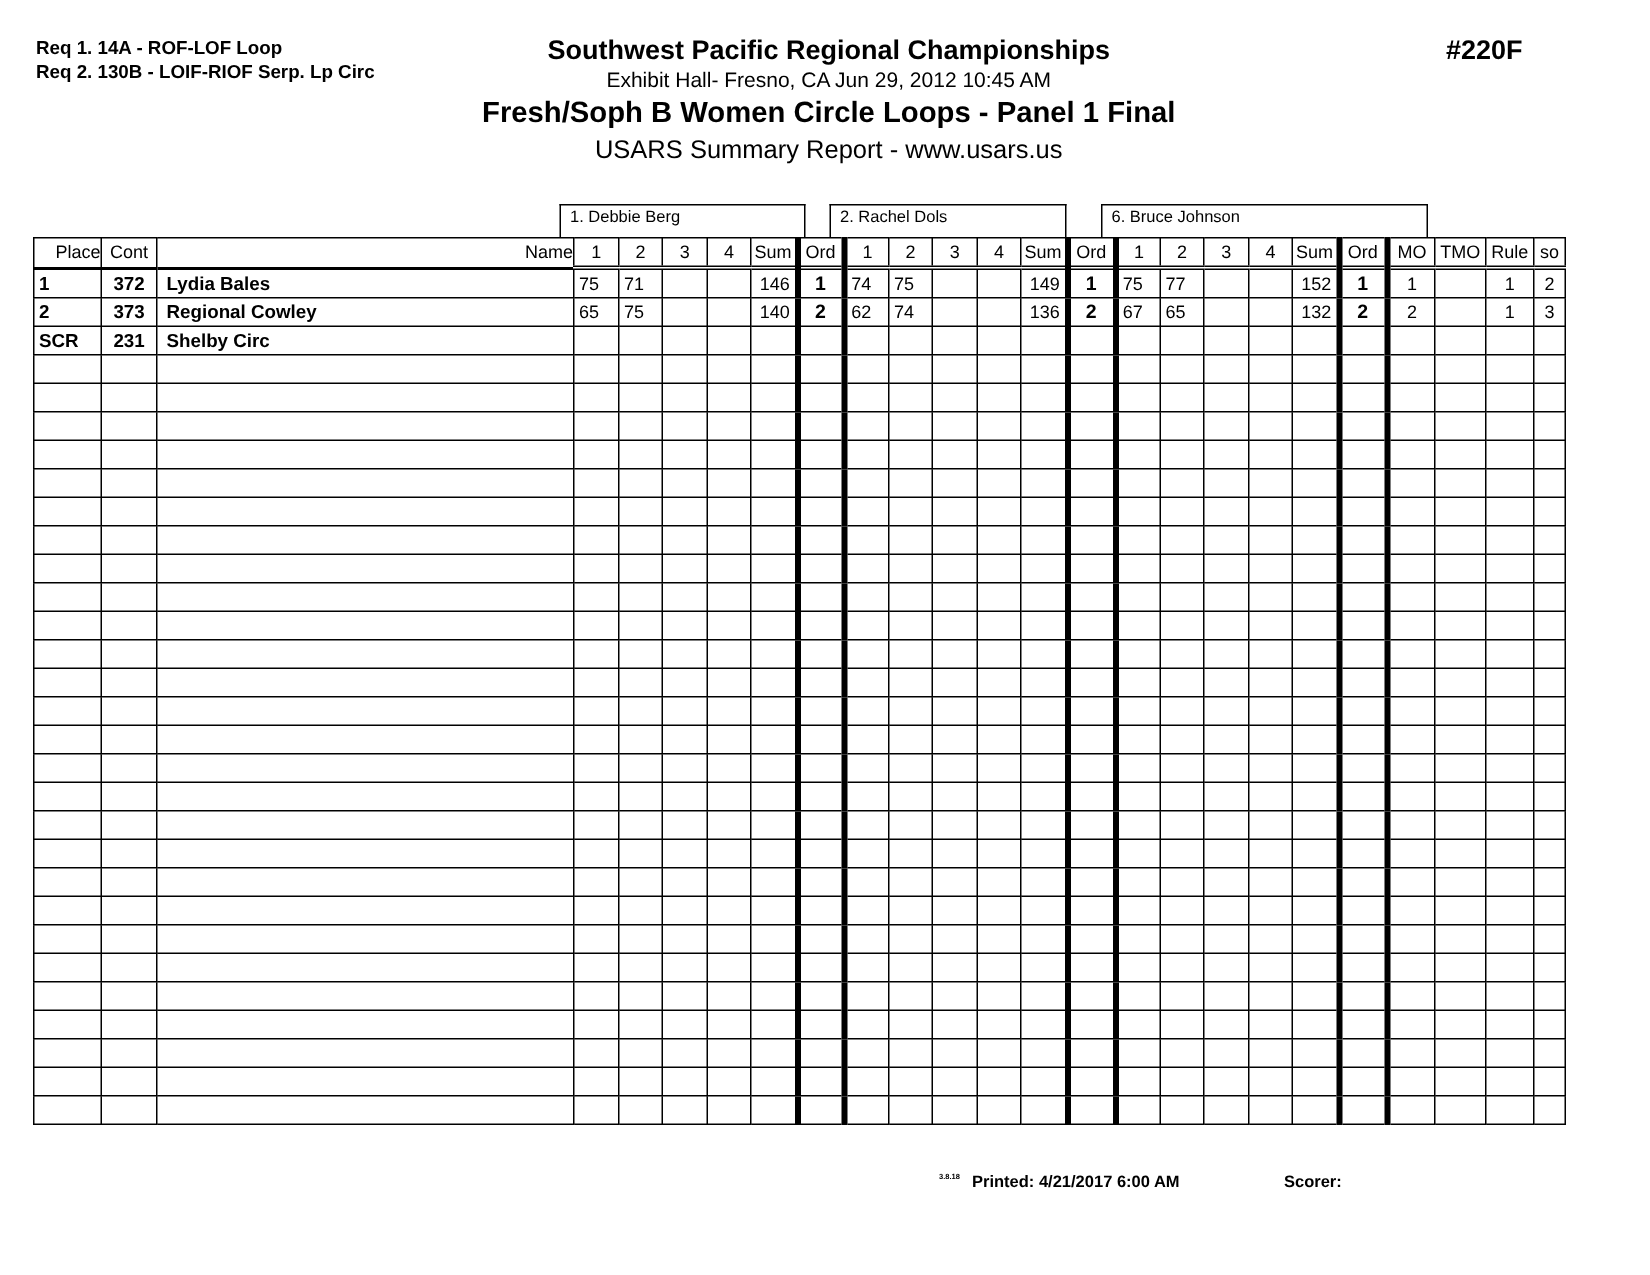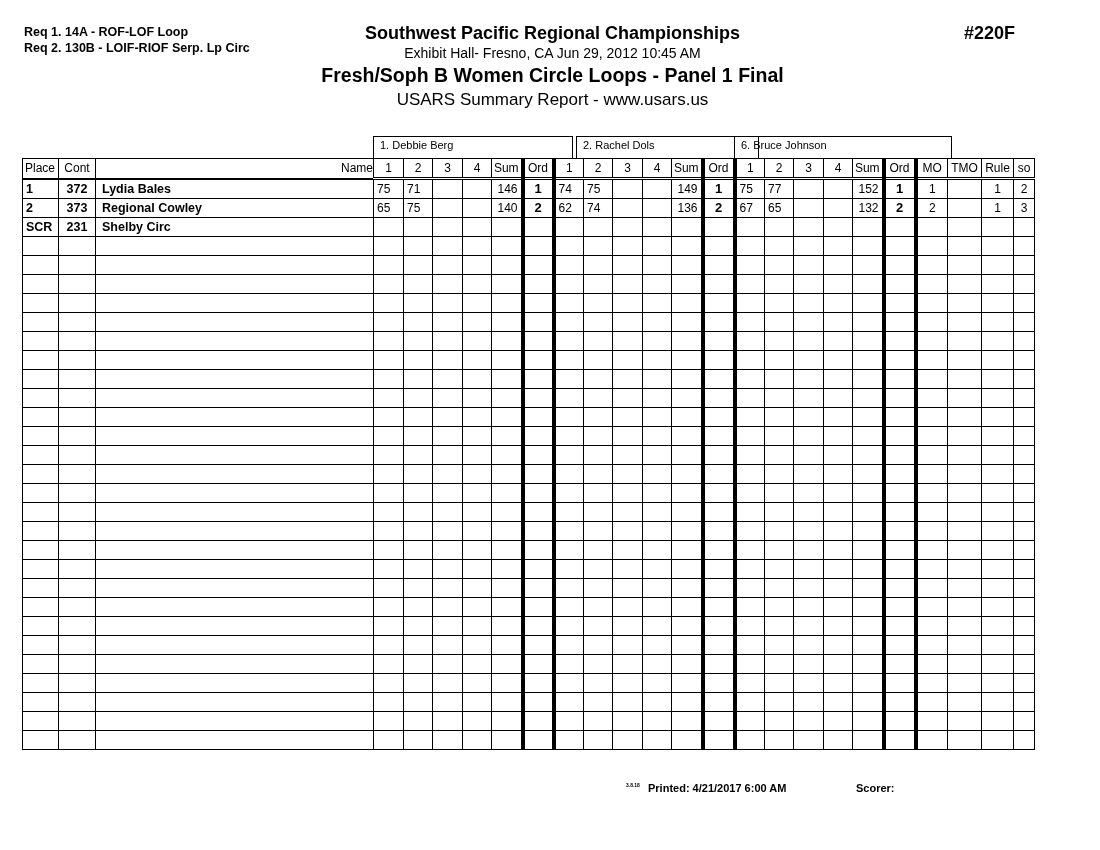--- a/index.html
+++ b/index.html
@@ -9,21 +9,21 @@
   .center { left:0; width:1105px; text-align:center; white-space:nowrap; }
   .t1 { top:23px; font-size:18px; font-weight:bold; }
   .t2 { top:45px; font-size:14px; }
   .t3 { top:64px; font-size:19.5px; font-weight:bold; }
   .t4 { top:90px; font-size:17px; }
   .event-no { left:964px; top:23px; font-size:18px; font-weight:bold; }
   .jhead { position:absolute; top:136px; height:22px; border:1px solid #000; border-bottom:none; box-sizing:border-box; font-size:11px; padding:2px 0 0 6px; white-space:nowrap; }
   table.grid { position:absolute; left:22px; top:158px; border-collapse:collapse; table-layout:fixed; font-size:12px; }
   table.grid td { border:1px solid #000; height:19px; padding:0; box-sizing:border-box; white-space:nowrap; overflow:hidden; line-height:18px; }
   table.grid tr.hdr td { text-align:center; font-size:12px; }
-  table.grid tr.hdr td.lft { text-align:left; padding-left:2px; }
+  table.grid tr.hdr td.lft { text-align:left; padding-left:14px; }
   table.grid tr.hdr td.name-h { text-align:right; padding-left:5px; }
   table.grid tr.hdr td.dbl { border-bottom:3px double #000; }
   table.grid tr.hdr td.sgl { border-bottom:2px solid #000; }
   td.thickL { border-left:4px solid #000 !important; }
   td.place { text-align:left; padding-left:3px !important; font-weight:bold; font-size:12.5px; }
   td.cont { text-align:center; font-weight:bold; font-size:12.5px; }
   td.nm { text-align:left; padding-left:6px !important; font-weight:bold; font-size:12.5px; }
   td.sc { text-align:left; padding-left:3px !important; font-size:12px; }
   td.sum { text-align:right; padding-right:3px !important; }
   td.ord { text-align:center; font-weight:bold; font-size:13px; }
@@ -36,22 +36,22 @@
 
 <div class="abs req" style="top:25px;">Req 1.  14A - ROF-LOF Loop</div>
 <div class="abs req" style="top:41px;">Req 2.  130B - LOIF-RIOF Serp. Lp Circ</div>
 
 <div class="abs center t1">Southwest Pacific Regional Championships</div>
 <div class="abs center t2">Exhibit Hall-  Fresno, CA  Jun 29, 2012  10:45 AM</div>
 <div class="abs center t3">Fresh/Soph B Women Circle Loops - Panel 1 Final</div>
 <div class="abs center t4">USARS Summary Report - www.usars.us</div>
 <div class="abs event-no">#220F</div>
 
-<div class="jhead" style="left:373px; width:200px;">1.  Debbie Berg</div>
-<div class="jhead" style="left:553px; width:183px;margin-left:23px;">2.  Rachel Dols</div>
+<div class="jhead" style="left:373px; width:164px;">1.  Debbie Berg</div>
+<div class="jhead" style="left:553px; width:158px;">2.  Rachel Dols</div>
 <div class="jhead" style="left:734px; width:218px;">6.  Bruce Johnson</div>
 
 <table class="grid">
   <colgroup>
     <col style="width:36px">
       <col style="width:37px">
       <col style="width:278px">
     <col style="width:30px">
       <col style="width:29px">
       <col style="width:30px">

